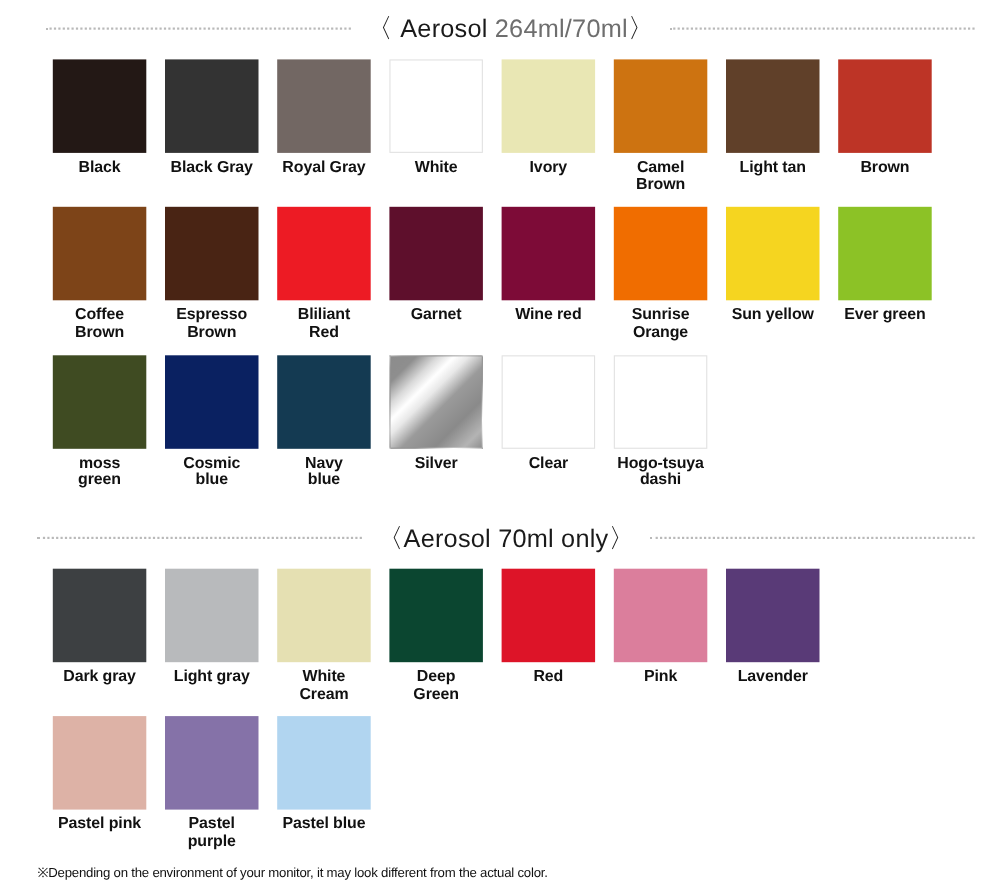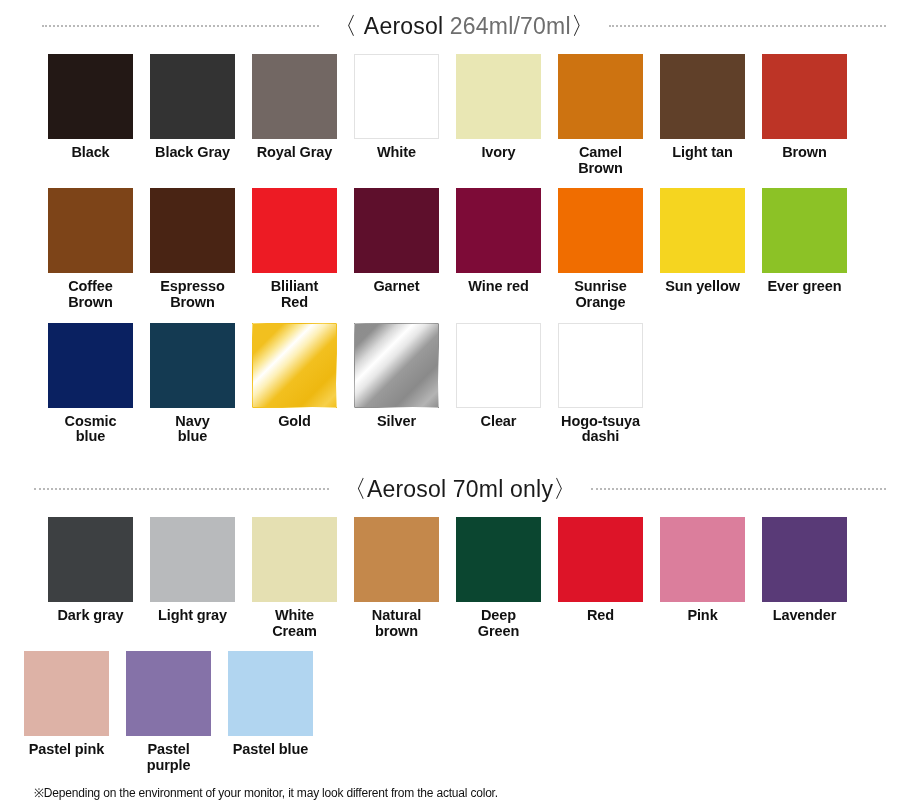--- a/index.html
+++ b/index.html
@@ -176,34 +176,35 @@
         <div class="swatch-label">Sun yellow</div>
       </div>
     <div class="swatch-cell">
         <div class="swatch-chip" style="background:#8cc226;"></div>
         <div class="swatch-label">Ever green</div>
       </div>
   </div>
 
   <div class="swatch-row" style="margin-top:12px;">
     <div class="swatch-cell">
+        <div class="swatch-chip" style="background:#3f4b22;"></div>
+        <div class="swatch-label">moss
+green</div>
+      </div>
+    <div class="swatch-cell">
         <div class="swatch-chip" style="background:#0a2161;"></div>
         <div class="swatch-label">Cosmic
 blue</div>
       </div>
     <div class="swatch-cell">
         <div class="swatch-chip" style="background:#143a52;"></div>
         <div class="swatch-label">Navy
 blue</div>
       </div>
     <div class="swatch-cell">
-        <div class="swatch-chip" style="background:linear-gradient(135deg,#f2c01f 0%,#f2c01f 18%,#fbe792 28%,#ffffff 36%,#fdf0b8 44%,#f2c01f 58%,#eeb810 78%,#f7d04a 92%,#f2c01f 100%);"></div>
-        <div class="swatch-label">Gold</div>
-      </div>
-    <div class="swatch-cell">
         <div class="swatch-chip" style="background:linear-gradient(135deg,#8c8c8c 0%,#8e8e8e 14%,#d9d9d9 26%,#ffffff 35%,#e8e8e8 43%,#9a9a9a 56%,#8a8a8a 74%,#b4b4b4 90%,#8f8f8f 100%);"></div>
         <div class="swatch-label">Silver</div>
       </div>
     <div class="swatch-cell">
         <div class="swatch-chip bordered" style="background:#ffffff;"></div>
         <div class="swatch-label">Clear</div>
       </div>
     <div class="swatch-cell">
         <div class="swatch-chip bordered" style="background:#ffffff;"></div>
         <div class="swatch-label">Hogo-tsuya
@@ -227,44 +228,39 @@
     <div class="swatch-cell">
         <div class="swatch-chip" style="background:#b8babc;"></div>
         <div class="swatch-label">Light gray</div>
       </div>
     <div class="swatch-cell">
         <div class="swatch-chip" style="background:#e5e0b2;"></div>
         <div class="swatch-label">White
 Cream</div>
       </div>
     <div class="swatch-cell">
-        <div class="swatch-chip" style="background:#c4884b;"></div>
-        <div class="swatch-label">Natural
-brown</div>
-      </div>
-    <div class="swatch-cell">
         <div class="swatch-chip" style="background:#0b4630;"></div>
         <div class="swatch-label">Deep
 Green</div>
       </div>
     <div class="swatch-cell">
         <div class="swatch-chip" style="background:#dd1428;"></div>
         <div class="swatch-label">Red</div>
       </div>
     <div class="swatch-cell">
         <div class="swatch-chip" style="background:#db7e9c;"></div>
         <div class="swatch-label">Pink</div>
       </div>
     <div class="swatch-cell">
         <div class="swatch-chip" style="background:#593a77;"></div>
         <div class="swatch-label">Lavender</div>
       </div>
   </div>
 
-  <div class="swatch-row" style="margin-top:12px;padding-left:24px;">
+  <div class="swatch-row" style="margin-top:12px;">
     <div class="swatch-cell">
         <div class="swatch-chip" style="background:#ddb2a6;"></div>
         <div class="swatch-label">Pastel pink</div>
       </div>
     <div class="swatch-cell">
         <div class="swatch-chip" style="background:#8572a8;"></div>
         <div class="swatch-label">Pastel purple</div>
       </div>
     <div class="swatch-cell">
         <div class="swatch-chip" style="background:#b1d5f0;"></div>

